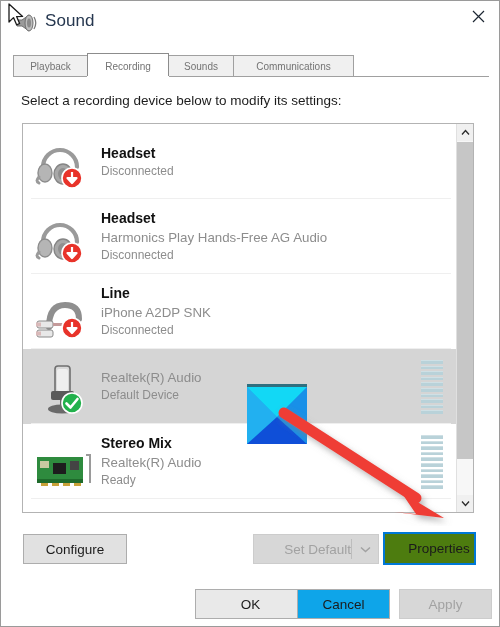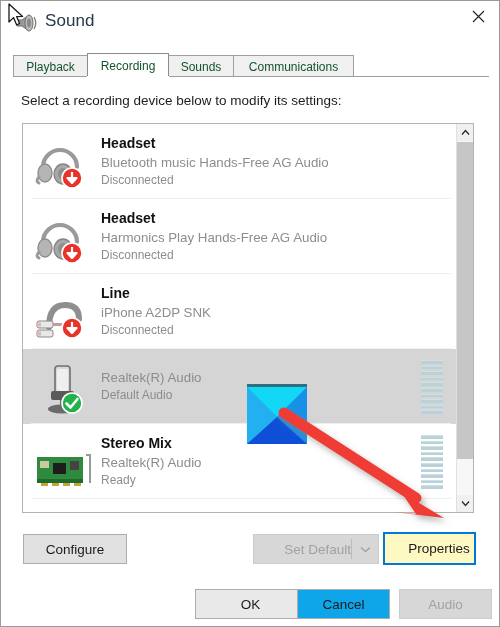--- a/index.html
+++ b/index.html
@@ -49,21 +49,21 @@
   
   #tabstrip {
     position: absolute; left: 12px; top: 52px;
     width: 476px; height: 24px;
   }
   .tab {
     position: absolute; top: 2px; height: 22px;
     background: #f0f0f0;
     border: 1px solid #a0a0a0;
     border-bottom: none;
-    font-size: 12px; color: #14532d;
+    font-size: 10px; color: #737373;
     display: flex; align-items: center; justify-content: center;
     padding: 0 9px;
     cursor: default;
   }
   .tab.active {
     top: 0; height: 25px;
     background: #ffffff;
     border-color: #8c8c8c;
     z-index: 5;
     font-weight: 400;
@@ -172,21 +172,21 @@
     border: 1px solid #adadad;
     font-size: 13.5px; color: #1b1b1b;
     display: flex; align-items: center; justify-content: center;
     cursor: default;
   }
   .btn.disabled { color: #a2a2a2; background: #d7d7d7; border-color: #cccccc; }
   .btn.focused {
     border: 1px solid #0078d7;
     outline: 1px solid #0078d7;
     outline-offset: 0px;
-    background: #fef9c3;
+    background: #4d7c0f;
     padding-left: 19px;
   }
   #configure-button { left: 22px; top: 533px; width: 104px; height: 30px; }
   #setdefault-group {
     position: absolute; left: 252px; top: 533px; width: 126px; height: 30px;
     background: #d7d7d7; border: 1px solid #cccccc;
     display: flex; align-items: center;
     cursor: default;
   }
   #setdefault-label {
@@ -259,21 +259,20 @@
       <ellipse cx="12" cy="40" rx="7" ry="9" fill="#b5b5b5" stroke="#8c8c8c" stroke-width="1.4"></ellipse>
       <ellipse cx="30" cy="41" rx="9" ry="10" fill="#a8a8a8" stroke="#858585" stroke-width="1.4"></ellipse>
       <ellipse cx="30" cy="41" rx="5" ry="6" fill="#8f8f8f"></ellipse>
       <path d="M6 44 Q2 48 6 50" stroke="#9a9a9a" stroke-width="3" fill="none" stroke-linecap="round"></path>
             </svg><svg viewBox="0 0 22 22" width="22" height="22" style="position: absolute; left: 28px; bottom: 2px;">
       <circle cx="11" cy="11" r="10" fill="#e8332a" stroke="#ffffff" stroke-width="1.6"></circle>
       <path d="M11 5 L11 13 M6.5 11 L11 16 L15.5 11 Z" stroke="#ffffff" stroke-width="2.2" fill="#ffffff" stroke-linejoin="round"></path>
             </svg></div>
           <div class="dev-text">
             <div class="dev-name">Headset</div>
-            <div class="dev-sub">Bluetooth music Hands-Free AG Audio</div>
             <div class="dev-status">Disconnected</div>
           </div>
           <div class="row-sep"></div>
         </div>
         <div class="device-row">
           <div class="dev-icon"><svg viewBox="0 0 60 58" width="60" height="58">
       <path d="M10 34 A17 17 0 0 1 44 34" stroke="#9a9a9a" stroke-width="4.2" fill="none" stroke-linecap="round"></path>
       <ellipse cx="12" cy="40" rx="7" ry="9" fill="#b5b5b5" stroke="#8c8c8c" stroke-width="1.4"></ellipse>
       <ellipse cx="30" cy="41" rx="9" ry="10" fill="#a8a8a8" stroke="#858585" stroke-width="1.4"></ellipse>
       <ellipse cx="30" cy="41" rx="5" ry="6" fill="#8f8f8f"></ellipse>
@@ -316,21 +315,21 @@
       <rect x="24" y="11" width="11" height="22" rx="2" fill="#efefef"></rect>
       <rect x="18" y="33" width="23" height="9" rx="2" fill="#5a5a5a"></rect>
       <rect x="27" y="42" width="5" height="7" fill="#6a6a6a"></rect>
       <ellipse cx="29" cy="51" rx="14" ry="4.5" fill="#6a6a6a"></ellipse>
             </svg><svg viewBox="0 0 22 22" width="22" height="22" style="position: absolute; left: 28px; bottom: 2px;">
       <circle cx="11" cy="11" r="10" fill="#22b14c" stroke="#ffffff" stroke-width="1.6"></circle>
       <path d="M5.5 11.5 L9.5 15.5 L16.5 7" stroke="#ffffff" stroke-width="2.6" fill="none" stroke-linecap="round" stroke-linejoin="round"></path>
             </svg></div>
           <div class="dev-text">
             <div class="dev-sub">Realtek(R) Audio</div>
-            <div class="dev-status">Default Audio</div>
+            <div class="dev-status">Default Device</div>
           </div>
           <div class="vu-meter">
             <div class="vu-seg"></div>
             <div class="vu-seg"></div>
             <div class="vu-seg"></div>
             <div class="vu-seg"></div>
             <div class="vu-seg"></div>
             <div class="vu-seg"></div>
             <div class="vu-seg"></div>
             <div class="vu-seg"></div>
@@ -424,21 +423,21 @@
     <span>Properties</span>
   </div>
 
   <div class="btn" id="ok-button">
     <span>OK</span>
   </div>
   <div class="btn" id="cancel-button">
     <span>Cancel</span>
   </div>
   <div class="btn disabled" id="apply-button">
-    <span>Audio</span>
+    <span>Apply</span>
   </div>
 
   <svg id="annotation-arrow" viewBox="0 0 210 130">
     <defs>
       <filter id="arrowshadow" x="-20%" y="-20%" width="150%" height="150%">
         <feDropShadow dx="3" dy="4" stdDeviation="3" flood-color="#808080" flood-opacity="0.55"></feDropShadow>
       </filter>
     </defs>
     <g filter="url(#arrowshadow)">
       <path d="M18 17 L150 102" stroke="#ef3e36" stroke-width="11" stroke-linecap="round" fill="none"></path>

